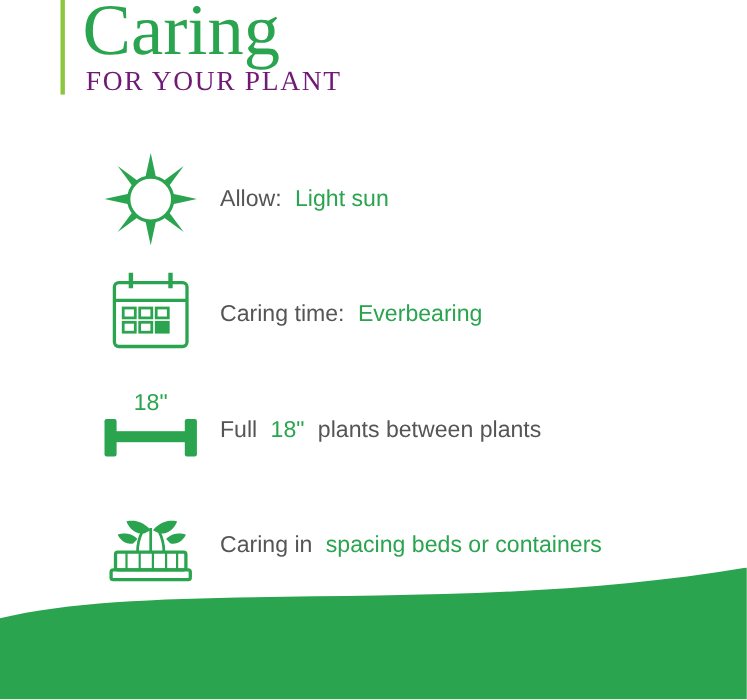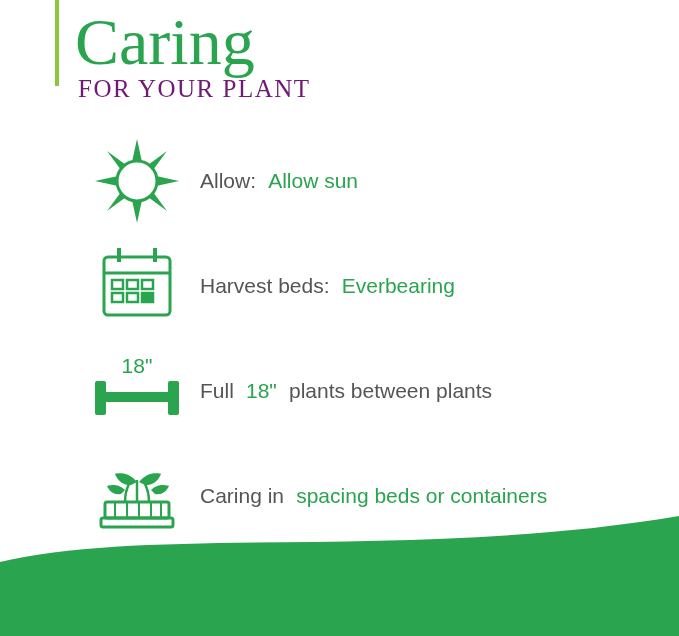--- a/index.html
+++ b/index.html
@@ -35,21 +35,20 @@
     width: 4px;
     height: 86px;
     background: #8cc63f;
     margin-right: 16px;
     flex: none;
   }
   .header-text {
     display: flex;
     flex-direction: column;
     justify-content: flex-start;
-    margin-top: 14px;
   }
   .title-main {
     font-size: 66px;
     line-height: 64px;
     color: #2aa44f;
     font-family: "Liberation Serif", serif;
     font-weight: normal;
     letter-spacing: 0px;
     margin-top: -4px;
   }
@@ -129,21 +128,21 @@
             <polygon points="88,46 65,41 65,51"></polygon>
             <polygon points="16,16 35,30 30,35"></polygon>
             <polygon points="76,16 62,35 57,30"></polygon>
             <polygon points="16,76 30,57 35,62"></polygon>
             <polygon points="76,76 57,62 62,57"></polygon>
           </g>
         </svg>
       </div>
       <div class="row-text">
         <span>Allow:</span>
-        <span class="hl" style="margin-left: 0.3em;">Allow sun</span>
+        <span class="hl" style="margin-left: 0.3em;">Light sun</span>
       </div>
     </div>
 
     <div class="row">
       <div class="row-icon">
         <svg width="92" height="92" viewBox="0 0 92 92" aria-hidden="true">
           <rect x="13" y="17" width="66" height="58" rx="4" ry="4" fill="none" stroke="#2aa44f" stroke-width="3"></rect>
           <line x1="13" y1="33" x2="79" y2="33" stroke="#2aa44f" stroke-width="3"></line>
           <line x1="28" y1="8" x2="28" y2="22" stroke="#2aa44f" stroke-width="4"></line>
           <line x1="64" y1="8" x2="64" y2="22" stroke="#2aa44f" stroke-width="4"></line>
@@ -152,21 +151,21 @@
             <rect x="36" y="40" width="11" height="9"></rect>
             <rect x="51" y="40" width="11" height="9"></rect>
             <rect x="21" y="53" width="11" height="9"></rect>
             <rect x="36" y="53" width="11" height="9"></rect>
             <rect x="51" y="53" width="11" height="9"></rect>
           </g>
           <rect x="51" y="53" width="11" height="9" fill="#2aa44f"></rect>
         </svg>
       </div>
       <div class="row-text">
-        <span>Harvest beds:</span>
+        <span>Caring time:</span>
         <span class="hl" style="margin-left: 0.3em;">Everbearing</span>
       </div>
     </div>
 
     <div class="row">
       <div class="row-icon">
         <svg width="100" height="80" viewBox="0 0 100 80" aria-hidden="true">
           <text x="50" y="22" text-anchor="middle" font-family="Liberation Sans, sans-serif" font-size="21" fill="#2aa44f">18"</text>
           <rect x="8" y="30" width="11" height="34" rx="2" fill="#2aa44f"></rect>
           <rect x="81" y="30" width="11" height="34" rx="2" fill="#2aa44f"></rect>

